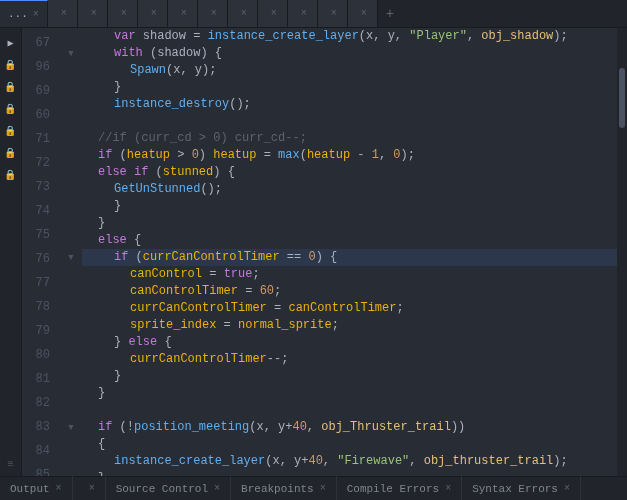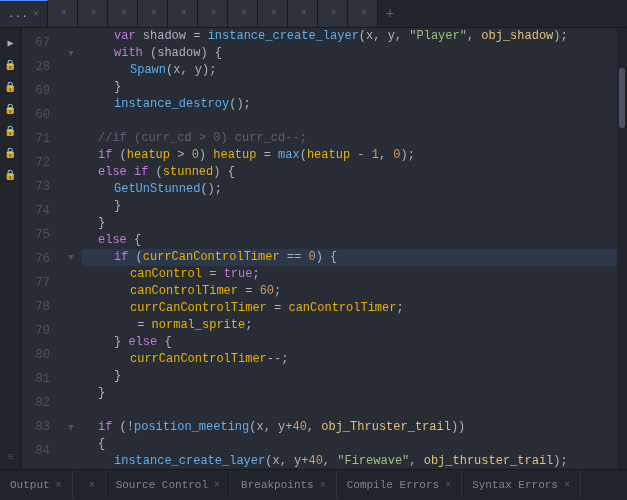--- a/index.html
+++ b/index.html
@@ -158,21 +158,21 @@
       width: 6px;
       margin: 0 2px;
       background: #4b5263;
       border-radius: 3px;
       height: 60px;
       margin-top: 40px;
     }
 
     
     .bottom-bar {
-      height: 31px;
+      height: 24px;
       background: #21252b;
       border-top: 1px solid #181a1f;
       display: flex;
       align-items: center;
       flex-shrink: 0;
     }
     .bottom-tab {
       display: flex;
       align-items: center;
       height: 28px;
@@ -246,21 +246,21 @@
     <div class="gutter-icon">🔒</div>
     <div class="gutter-icon">🔒</div>
     <div class="gutter-icon">🔒</div>
     <div class="gutter-icon" style="margin-top: auto; margin-bottom: 4px;">≡</div>
   </div>
 
   <div class="editor-area">
 
     <div class="line-numbers">
       <div class="line-num">67</div>
-      <div class="line-num">28</div>
+      <div class="line-num">96</div>
       <div class="line-num">69</div>
       <div class="line-num">60</div>
       <div class="line-num">71</div>
       <div class="line-num">72</div>
       <div class="line-num">73</div>
       <div class="line-num">74</div>
       <div class="line-num">75</div>
       <div class="line-num">76</div>
       <div class="line-num">77</div>
       <div class="line-num">78</div>
@@ -375,21 +375,21 @@
 
       <div class="code-line">
         <span class="indent3"></span><span class="var">canControlTimer</span><span class="plain"> = </span><span class="num">60</span><span class="plain">;</span>
       </div>
 
       <div class="code-line">
         <span class="indent3"></span><span class="var">currCanControlTimer</span><span class="plain"> = </span><span class="var">canControlTimer</span><span class="plain">;</span>
       </div>
 
       <div class="code-line">
-        <span class="indent3"></span><span class="plain"> = </span><span class="var">normal_sprite</span><span class="plain">;</span>
+        <span class="indent3"></span><span class="var">sprite_index</span><span class="plain"> = </span><span class="var">normal_sprite</span><span class="plain">;</span>
       </div>
 
       <div class="code-line">
         <span class="indent2"></span><span class="plain">} </span><span class="kw">else</span><span class="plain"> {</span>
       </div>
 
       <div class="code-line">
         <span class="indent3"></span><span class="var">currCanControlTimer</span><span class="plain">--;</span>
       </div>
 

